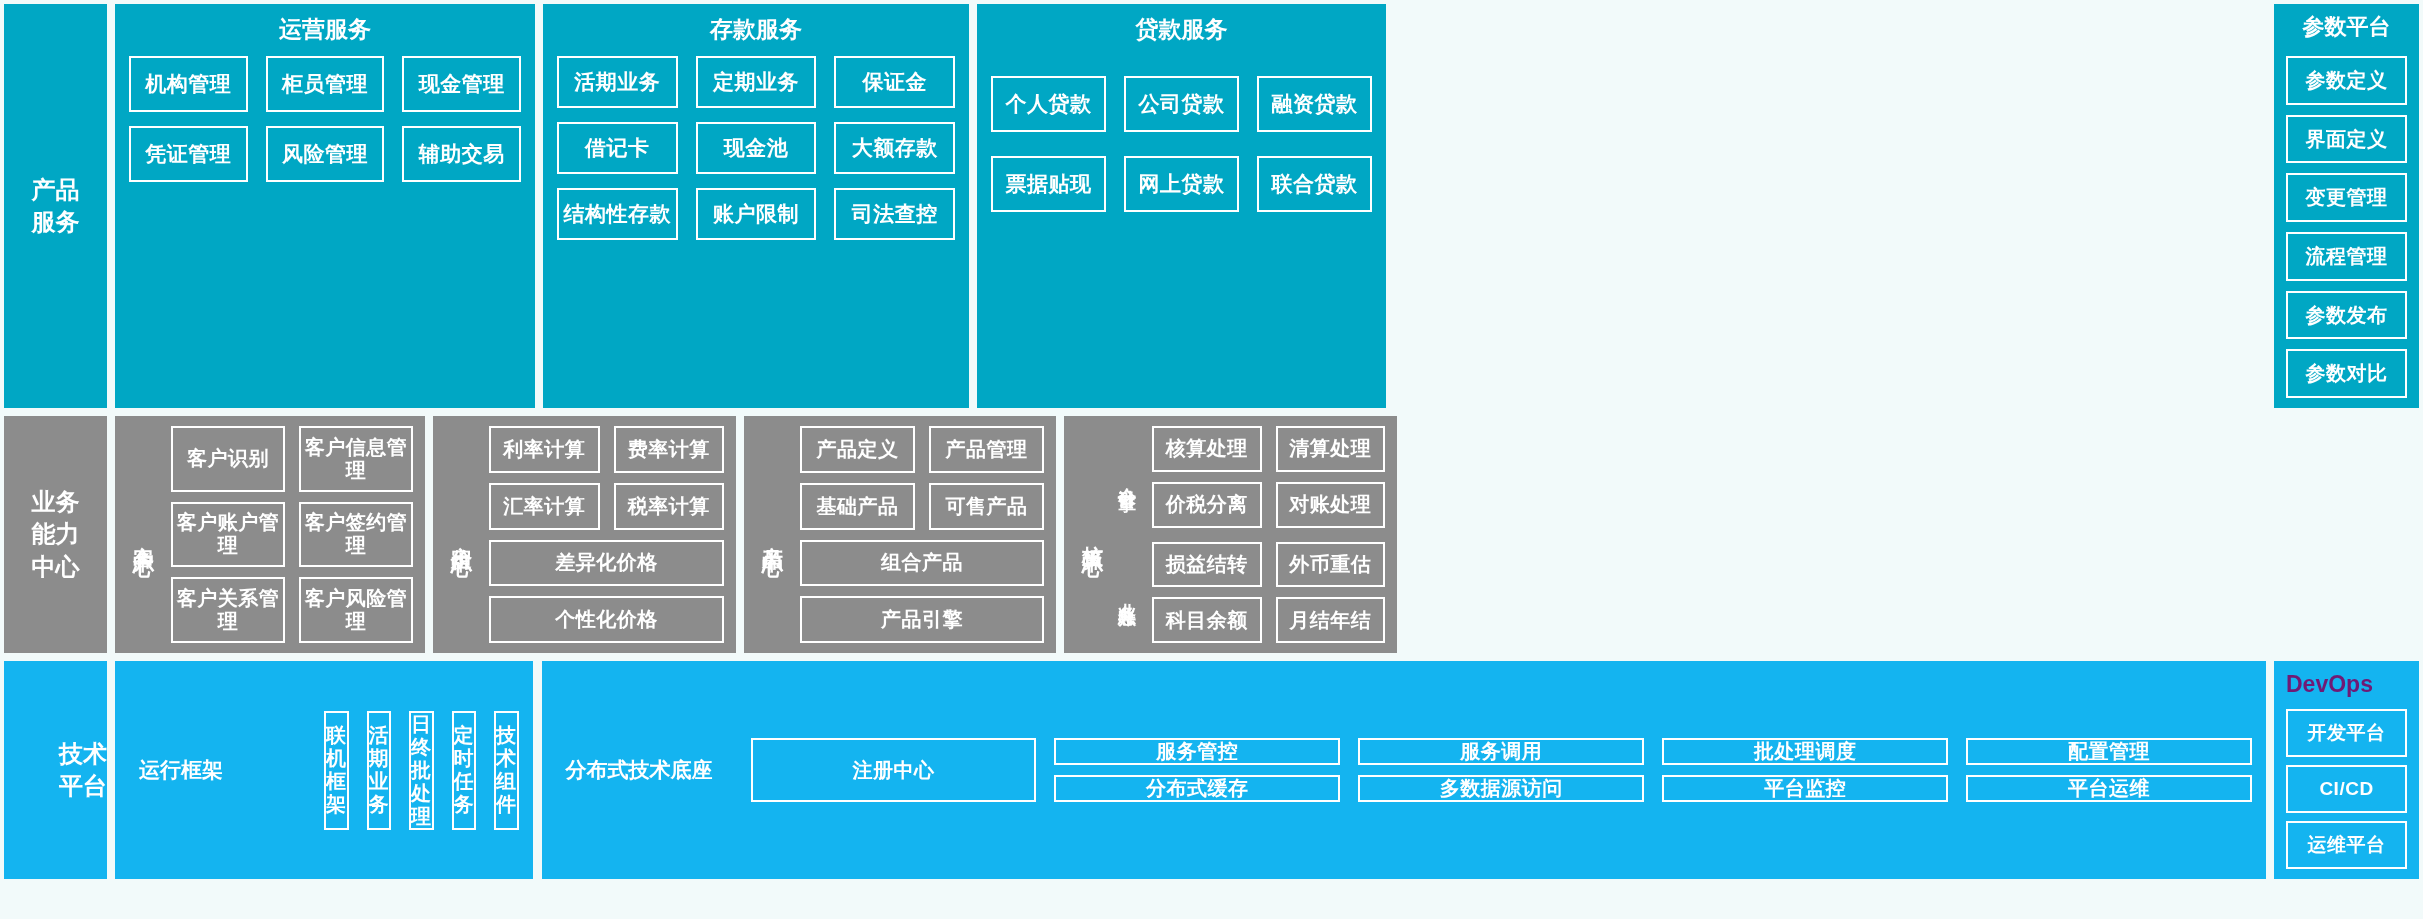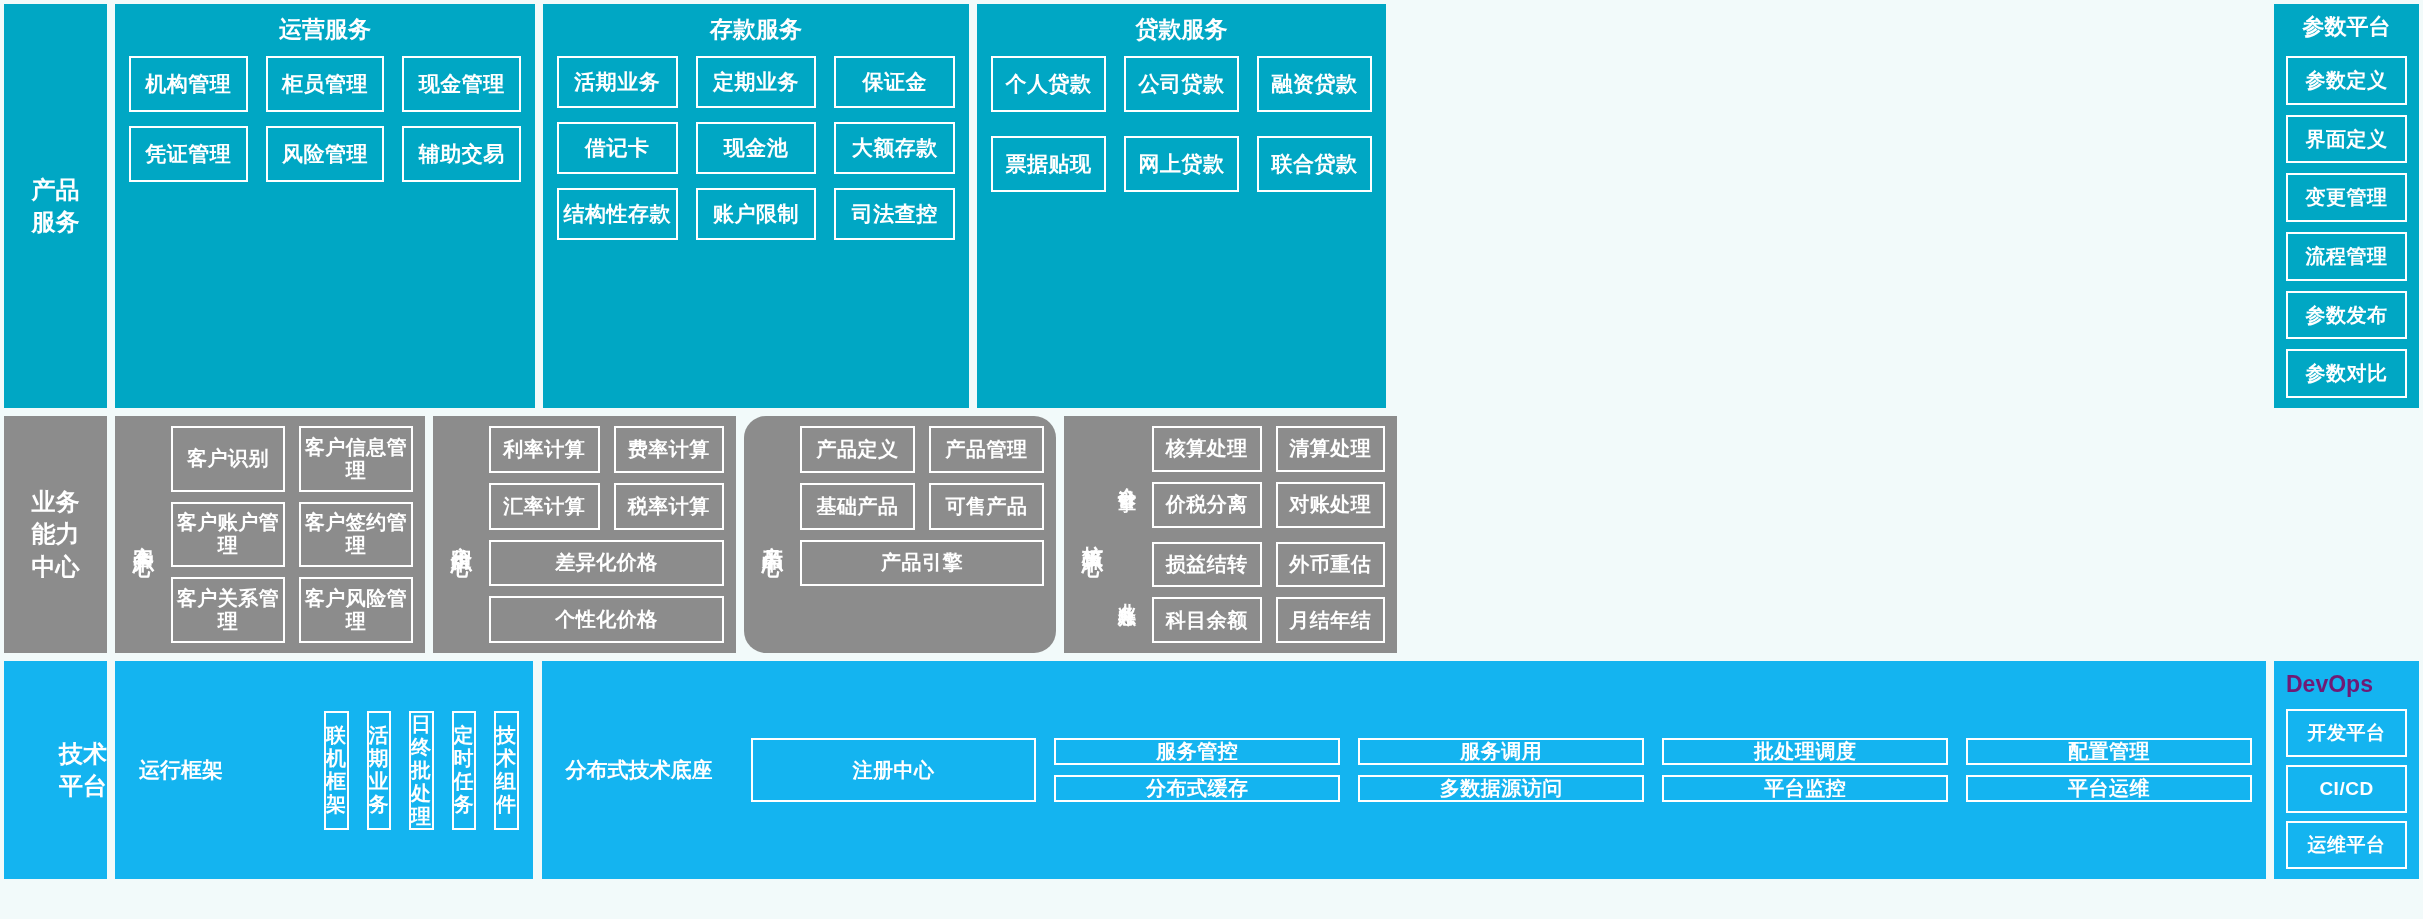--- a/index.html
+++ b/index.html
@@ -74,21 +74,21 @@
   .grid3 {
     display: grid;
     grid-template-columns: repeat(3, 1fr);
     gap: 14px 18px;
     flex: 1;
   }
   .grid3 .cell { font-size: 21px; }
 
   #ops-panel  { flex: 0 0 420px; }
   #dep-panel  { flex: 0 0 426px; }
-  #loan-panel { flex: 0 0 409px; }
+  #loan-panel { flex: 0 0 409px; gap: 20px; }
   #ops-panel .grid3  { grid-template-rows: 56px 56px; align-content: start; }
   #dep-panel .grid3  { grid-template-rows: 52px 52px 52px; align-content: start; }
   #loan-panel .grid3 { grid-template-rows: 56px 56px; align-content: start; gap: 24px 18px; }
 
   .spacer-flex { flex: 1 1 auto; }
 
   
   .param-col {
     background: #00a7c4;
     flex: 0 0 145px;
@@ -130,21 +130,21 @@
   .cgrid {
     flex: 1;
     display: grid;
     gap: 10px 14px;
     margin-left: 10px;
   }
   .cgrid .cell { font-size: 20px; }
 
   #cust-panel  { flex: 0 0 310px; }
   #price-panel { flex: 0 0 303px; }
-  #prod-panel  { flex: 0 0 312px; border-radius: 22px; }
+  #prod-panel  { flex: 0 0 312px; }
   #acct-panel  { flex: 0 0 333px; }
 
   #cust-grid  { grid-template-columns: 1fr 1fr; grid-template-rows: repeat(3, 1fr); }
   #price-grid { grid-template-columns: 1fr 1fr; grid-template-rows: repeat(4, 1fr); }
   #prod-grid  { grid-template-columns: 1fr 1fr; grid-template-rows: repeat(4, 1fr); }
   .span2 { grid-column: 1 / span 2; }
 
   
   #acct-inner { flex: 1; display: flex; flex-direction: column; gap: 14px; }
   .acct-sub { flex: 1; display: flex; }
@@ -309,20 +309,21 @@
       </div>
     </div>
 
     <div class="grey-panel" id="prod-panel">
       <div class="vlabel">产品中心</div>
       <div class="cgrid" id="prod-grid">
         <div class="cell">产品定义</div>
         <div class="cell">产品管理</div>
         <div class="cell">基础产品</div>
         <div class="cell">可售产品</div>
+        <div class="cell span2">组合产品</div>
         <div class="cell span2">产品引擎</div>
       </div>
     </div>
 
     <div class="grey-panel" id="acct-panel">
       <div class="vlabel">核算中心</div>
       <div id="acct-inner">
         <div class="acct-sub">
           <div class="vlabel small">会计引擎</div>
           <div class="sgrid">

